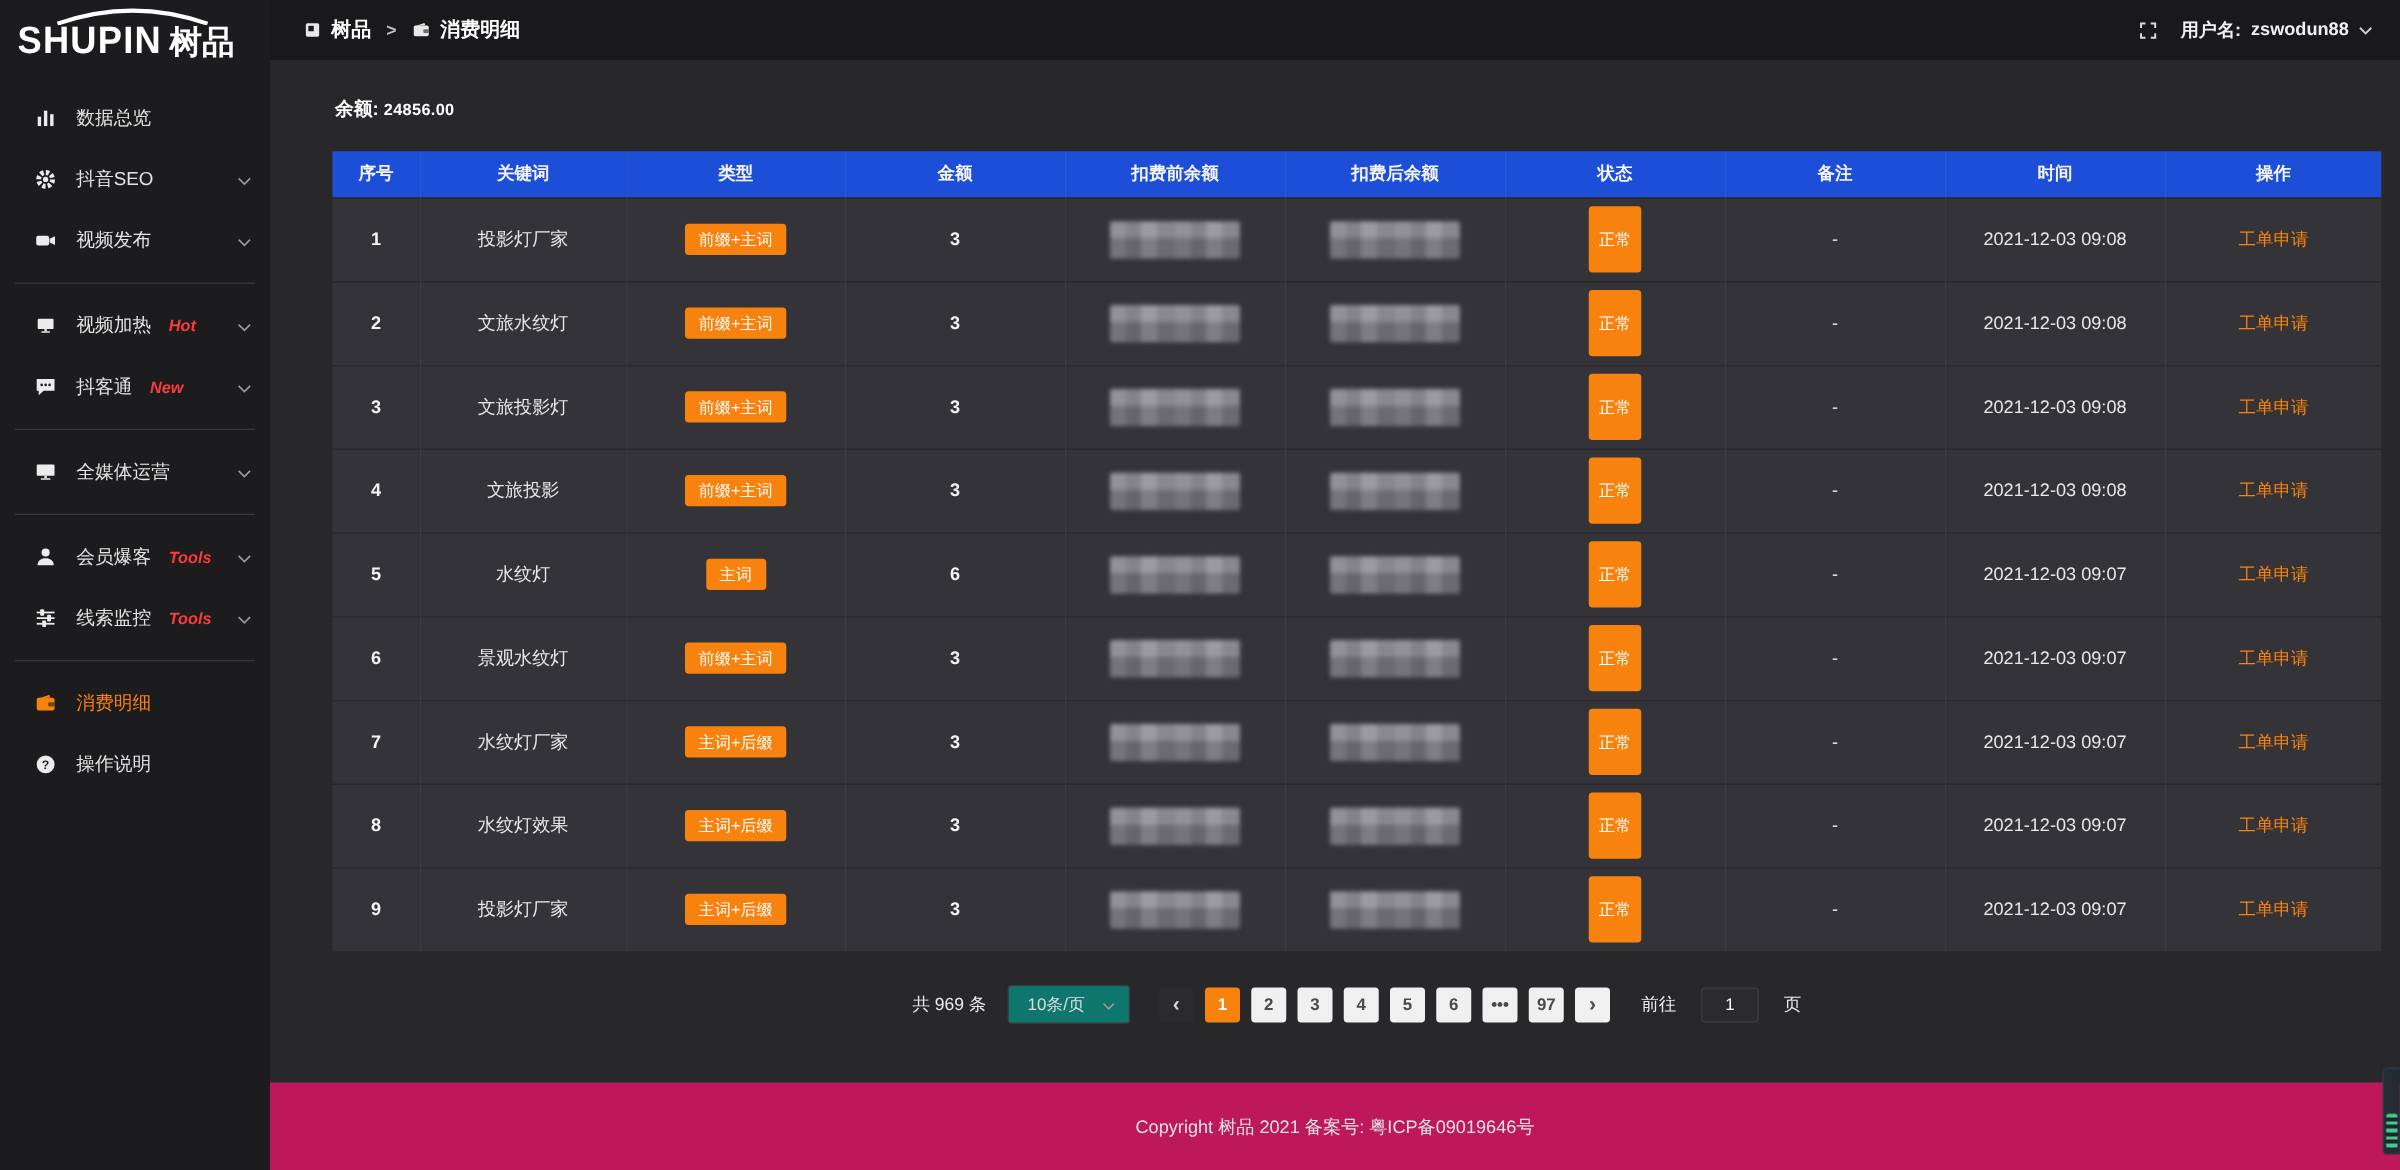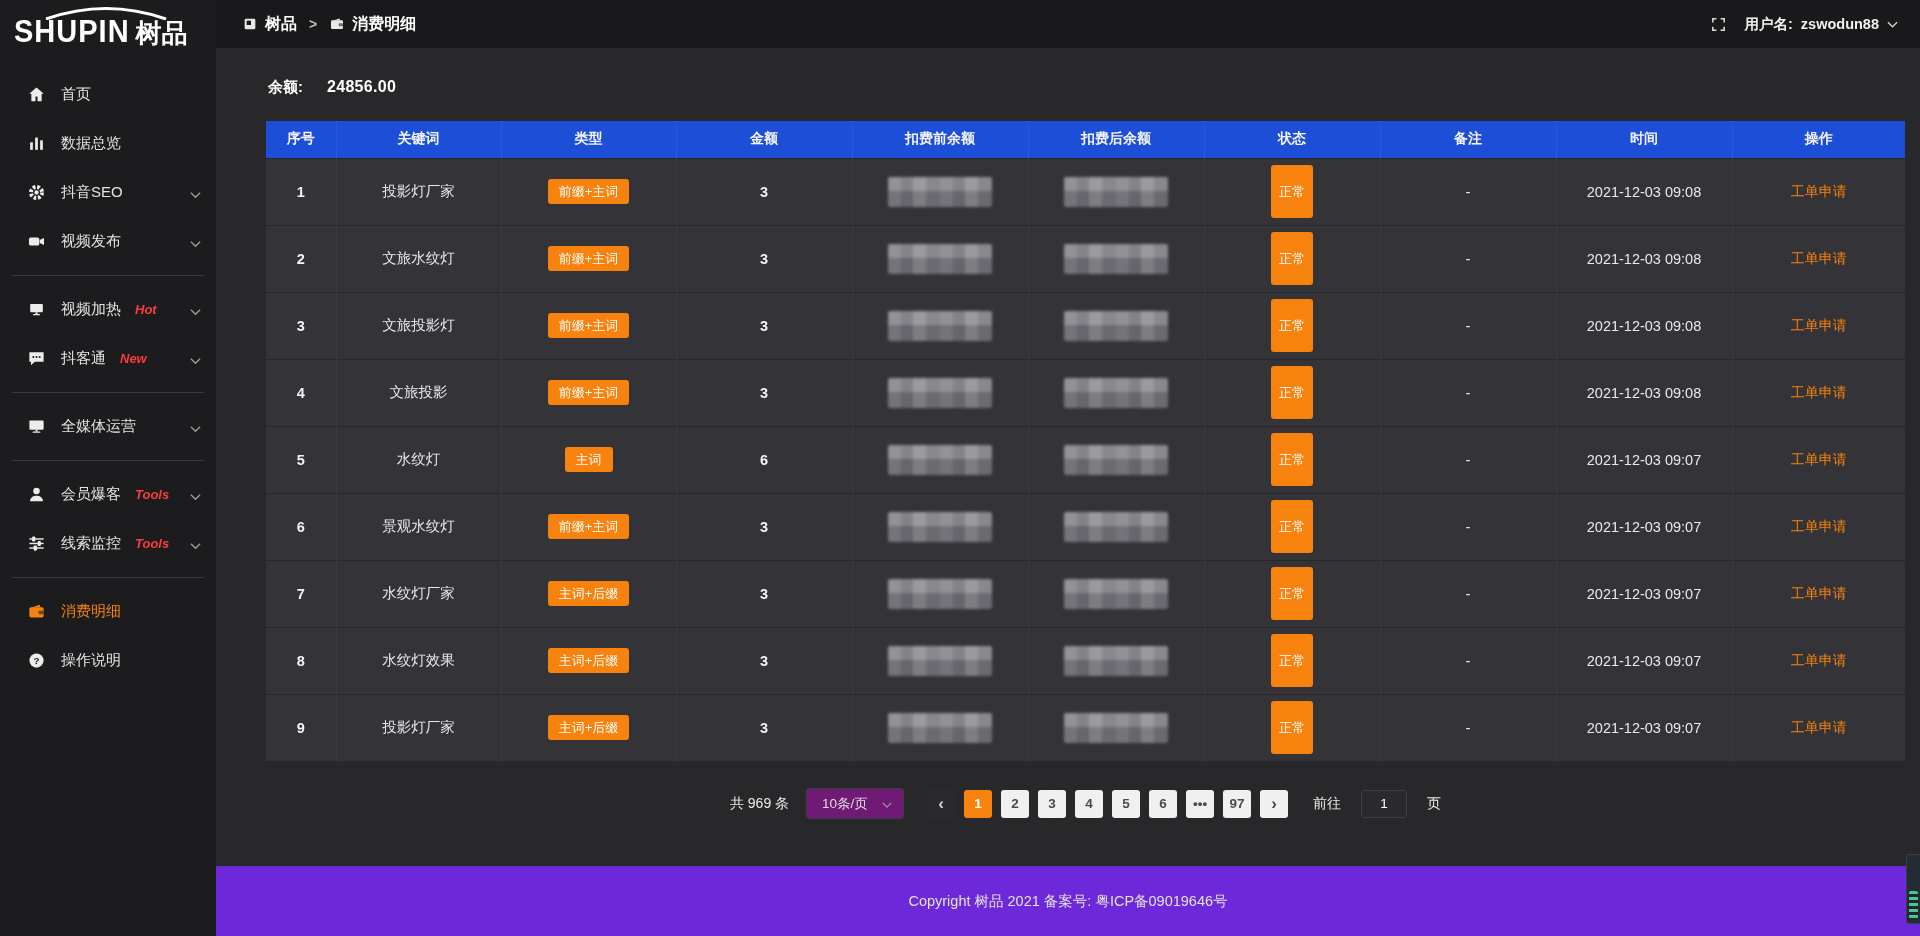--- a/index.html
+++ b/index.html
@@ -35,75 +35,67 @@
   .crumb{display:flex;align-items:center;cursor:pointer;}
   .crumb-sep{color:#c0c0c0;font-size:14px;margin:0 12px;font-weight:bold;}
   .top-right{display:flex;align-items:center;gap:18px;color:#f0f0f0;font-size:14.5px;}
   .fs-icn{width:17px;height:17px;display:inline-flex;color:#dcdcdc;cursor:pointer;}
   .user-box{display:flex;align-items:center;gap:8px;cursor:pointer;font-weight:bold;}
   .caret{color:#cfcfcf;}
 
   
   .content{flex:1;padding:30px 15px 0 50px;background:#28282a;}
   .balance{color:#fff;font-size:15px;font-weight:bold;margin:0 0 24px 2px;}
-  .balance b{font-size:16px;margin-left:24px;letter-spacing:.3px;}
+  .balance b{font-size:13px;margin-left:4px;letter-spacing:.3px;}
 
   table{width:100%;border-collapse:collapse;table-layout:fixed;}
   thead th{background:#1d4ed8;color:#f5f5f5;font-size:14px;font-weight:bold;height:37px;text-align:center;border-right:1px solid rgba(255,255,255,.05);}
   thead th:last-child{border-right:none;}
   tbody td{background:#343438;height:67px;color:#e9e9e9;font-size:14.5px;text-align:center;border-top:1px solid #27272a;border-right:1px solid rgba(255,255,255,.045);}
   tbody td:last-child{border-right:none;}
   td.b{font-weight:bold;color:#f4f4f4;}
   .badge{display:inline-block;background:var(--accent);color:#fff;border-radius:3px;padding:6px 11px;font-size:13px;line-height:1;}
   .badge.status{padding:20px 8px;}
   .blur-block{width:104px;height:30px;margin:0 auto;border-radius:2px;filter:blur(1.7px);opacity:.78;
     background:
       linear-gradient(180deg, rgba(190,190,195,.55) 0 46%, rgba(120,120,128,.55) 46% 100%),
       repeating-linear-gradient(90deg,#97979c 0 13px,#6e6e74 13px 25px,#b2b2b6 25px 38px,#7c7c82 38px 52px);}
   a.action{color:var(--accent);font-size:14px;text-decoration:none;cursor:pointer;}
 
   
   .pager{display:flex;align-items:center;justify-content:center;gap:9px;margin-top:27px;color:#ececec;font-size:14px;}
   .pg-total{margin-right:8px;}
-  .pg-select{background:#701a75;height:31px;min-width:98px;padding:0 11px 0 15px;border-radius:3px;border:1px solid #3d3d41;display:flex;align-items:center;justify-content:space-between;gap:10px;color:#dedede;font-size:13.5px;cursor:pointer;margin-right:14px;}
+  .pg-select{background:#0f766e;height:31px;min-width:98px;padding:0 11px 0 15px;border-radius:3px;border:1px solid #3d3d41;display:flex;align-items:center;justify-content:space-between;gap:10px;color:#dedede;font-size:13.5px;cursor:pointer;margin-right:14px;}
   .pg-btn{min-width:28px;height:28px;border:none;border-radius:3px;background:#f0f0f0;color:#4a4a4a;font-size:13.5px;font-weight:bold;display:inline-flex;align-items:center;justify-content:center;cursor:pointer;padding:0 5px;font-family:inherit;}
   .pg-btn.dark{background:#2b2b2e;color:#d6d6d6;}
   .pg-btn.arrow{font-size:17px;line-height:1;}
   .pg-btn.active{background:var(--accent);color:#fff;}
   .pg-goto{margin-left:16px;display:flex;align-items:center;gap:20px;}
   .pg-input{width:46px;height:28px;background:#2b2b2e;border:1px solid #3d3d41;border-radius:3px;color:#fff;text-align:center;font-size:13.5px;font-family:inherit;}
 
   
-  .footer{height:70px;background:#6d28d9;display:flex;align-items:center;justify-content:center;color:#e2e2e2;font-size:14.5px;flex-shrink:0;}
+  .footer{height:70px;background:#be185d;display:flex;align-items:center;justify-content:center;color:#e2e2e2;font-size:14.5px;flex-shrink:0;}
 
   
   .float-widget{position:fixed;right:0;bottom:12px;width:14px;height:70px;background:#242b34;border:1px solid #33404d;border-right:none;border-radius:4px 0 0 4px;cursor:pointer;}
   .float-widget .stripes{position:absolute;left:2px;right:2px;bottom:4px;height:28px;background:repeating-linear-gradient(180deg,#45c98c 0 3px,#1d2530 3px 6px);border-radius:2px;}
 </style>
 </head>
 <body>
 
 <div class="app">
 
   <aside class="sidebar">
     <div class="logo">
       <svg class="logo-arc" width="128" height="14" viewBox="0 0 128 14">
         <path d="M4 13 Q64 -8 124 13" fill="none" stroke="#fff" stroke-width="3.2"></path>
       </svg>
       <span class="logo-en">SHUPIN</span><span class="logo-cn">树品</span>
     </div>
     <nav class="nav" id="side-nav">
-        <div class="nav-item">
-          <span class="icn">
-            <svg viewBox="0 0 24 24" fill="currentColor">
-              <path d="M12 3 2.8 11h2.7v9.5h5.2v-6h2.6v6h5.2V11h2.7z"></path>
-            </svg>
-          </span>
-          <span>首页</span>
-        </div>
         <div class="nav-item">
           <span class="icn">
             <svg viewBox="0 0 24 24" fill="currentColor">
               <rect x="4" y="10.5" width="3.4" height="9.5"></rect>
               <rect x="10.3" y="4.5" width="3.4" height="15.5"></rect>
               <rect x="16.6" y="8" width="3.4" height="12"></rect>
             </svg>
           </span>
           <span>数据总览</span>
         </div>

